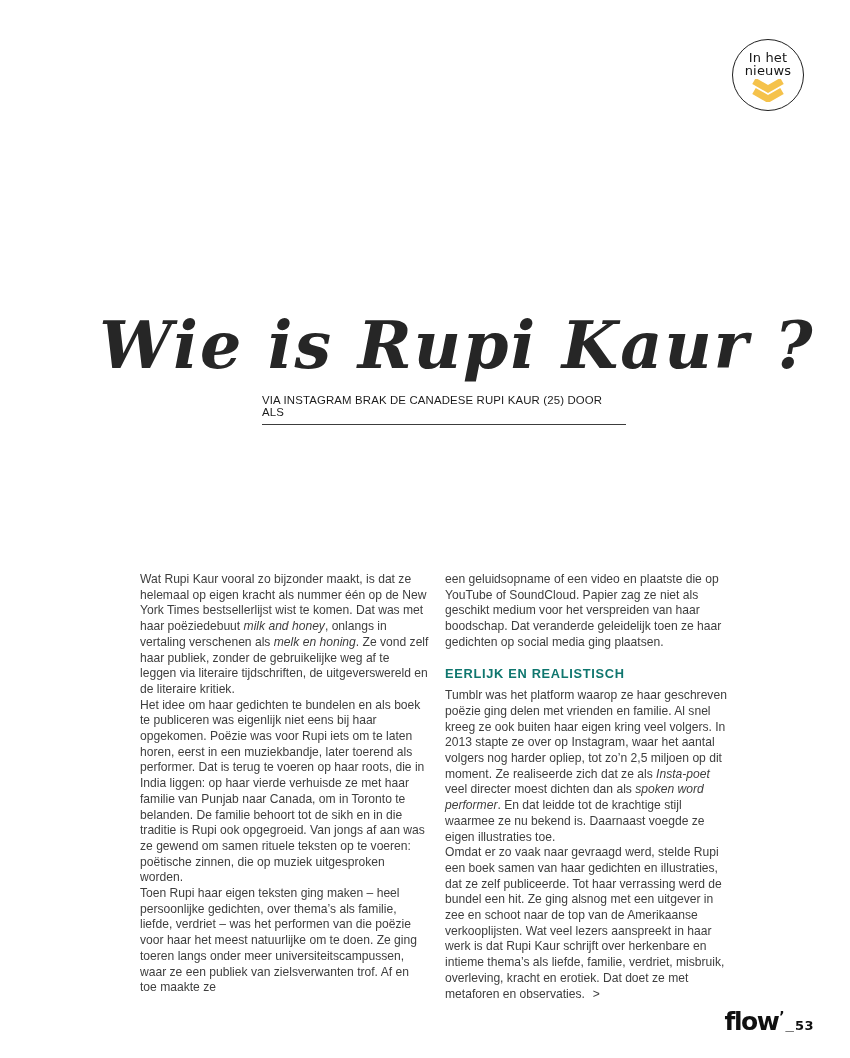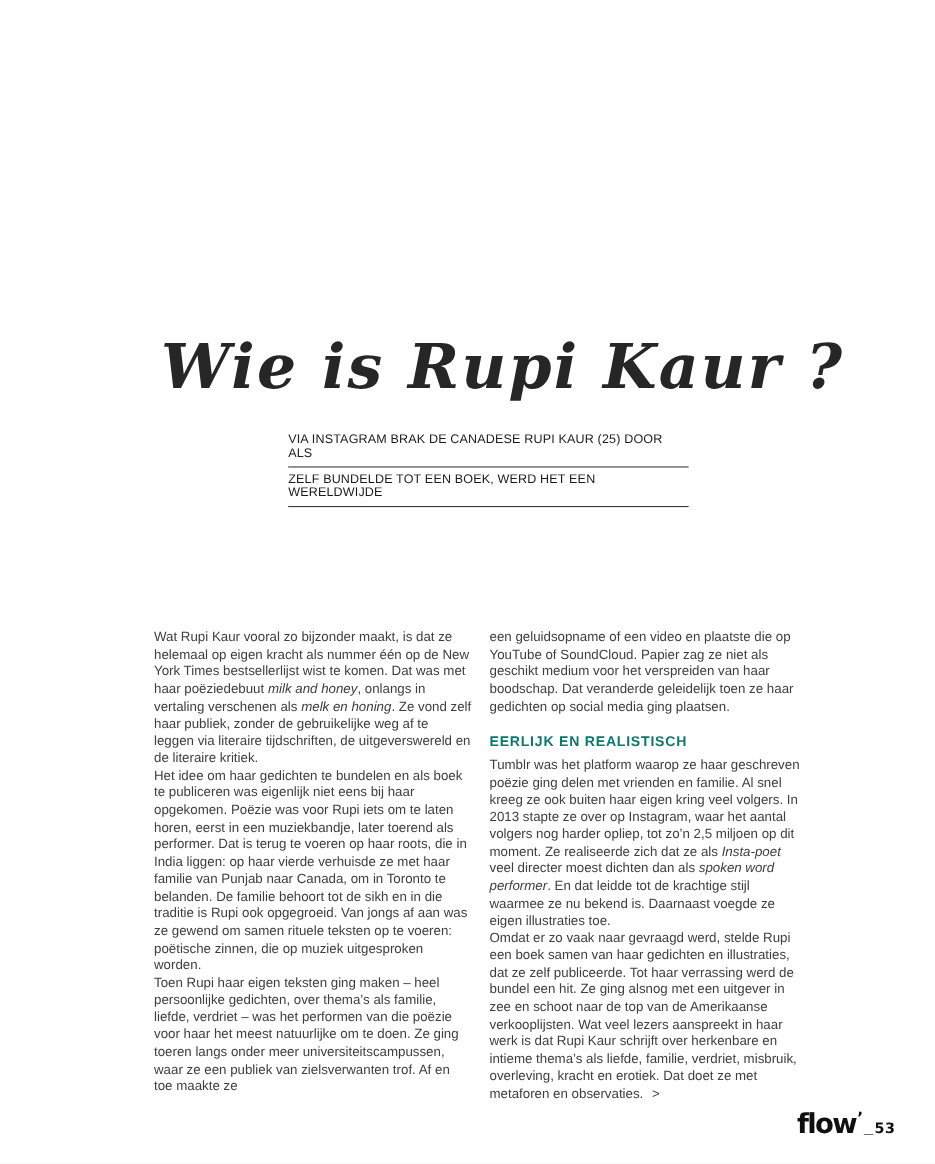--- a/index.html
+++ b/index.html
@@ -30,21 +30,21 @@
   }
   .badge-chevrons{margin-top:2px;}
 
   
   .title{
     position:absolute;top:266px;left:0;width:100%;
     box-sizing:border-box;padding-left:64px;
     text-align:center;
     font-family:"DejaVu Serif",serif;
     font-style:italic;font-weight:700;
-    font-size:56px;line-height:1.1;
+    font-size:65px;line-height:1.1;
     color:#262626;letter-spacing:2px;
     white-space:nowrap;
   }
 
   
   .intro{
     position:absolute;top:394px;left:262px;width:364px;
   }
   .intro-row{
     font-size:11.4px;font-weight:400;
@@ -92,26 +92,33 @@
   .footer .page-number{
     font-family:"DejaVu Sans",sans-serif;
     font-weight:700;font-size:13px;letter-spacing:0.5px;
   }
 </style>
 </head>
 <body>
 
 <div class="page">
 
+  <div class="badge">
+    <div class="badge-text">In het</div>
+    <div class="badge-text">nieuws</div>
+    <svg class="badge-chevrons" width="34" height="23" viewBox="0 0 34 23" aria-hidden="true">
+      <path d="M3 2 L17 10 L31 2" fill="none" stroke="#F5C24B" stroke-width="7"></path>
+      <path d="M3 12 L17 20 L31 12" fill="none" stroke="#F5C24B" stroke-width="7"></path>
+    </svg>
+  </div>
 
   <h1 class="title">Wie is Rupi Kaur ?</h1>
 
   <div class="intro">
     <div class="intro-row">VIA INSTAGRAM BRAK DE CANADESE RUPI KAUR (25) DOOR ALS</div>
-    <div class="intro-row">ZELF BUNDELDE TOT EEN BOEK, WERD HET EEN WERELDWIJDE</div>
   </div>
 
   <div class="columns">
 
     <div class="col">
       <p><span>Wat Rupi Kaur vooral zo bijzonder maakt, is dat ze helemaal op eigen kracht als nummer één op de New York Times bestsellerlijst wist te komen. Dat was met haar poëziedebuut </span><i>milk and honey</i><span>, onlangs in vertaling verschenen als </span><i>melk en honing</i><span>. Ze vond zelf haar publiek, zonder de gebruikelijke weg af te leggen via literaire tijdschriften, de uitgeverswereld en de literaire kritiek.</span></p>
       <p>Het idee om haar gedichten te bundelen en als boek te publiceren was eigenlijk niet eens bij haar opgekomen. Poëzie was voor Rupi iets om te laten horen, eerst in een muziekbandje, later toerend als performer. Dat is terug te voeren op haar roots, die in India liggen: op haar vierde verhuisde ze met haar familie van Punjab naar Canada, om in Toronto te belanden. De familie behoort tot de sikh en in die traditie is Rupi ook opgegroeid. Van jongs af aan was ze gewend om samen rituele teksten op te voeren: poëtische zinnen, die op muziek uitgesproken worden.</p>
       <p>Toen Rupi haar eigen teksten ging maken – heel persoonlijke gedichten, over thema’s als familie, liefde, verdriet – was het performen van die poëzie voor haar het meest natuurlijke om te doen. Ze ging toeren langs onder meer universiteitscampussen, waar ze een publiek van zielsverwanten trof. Af en toe maakte ze</p>
     </div>
 

